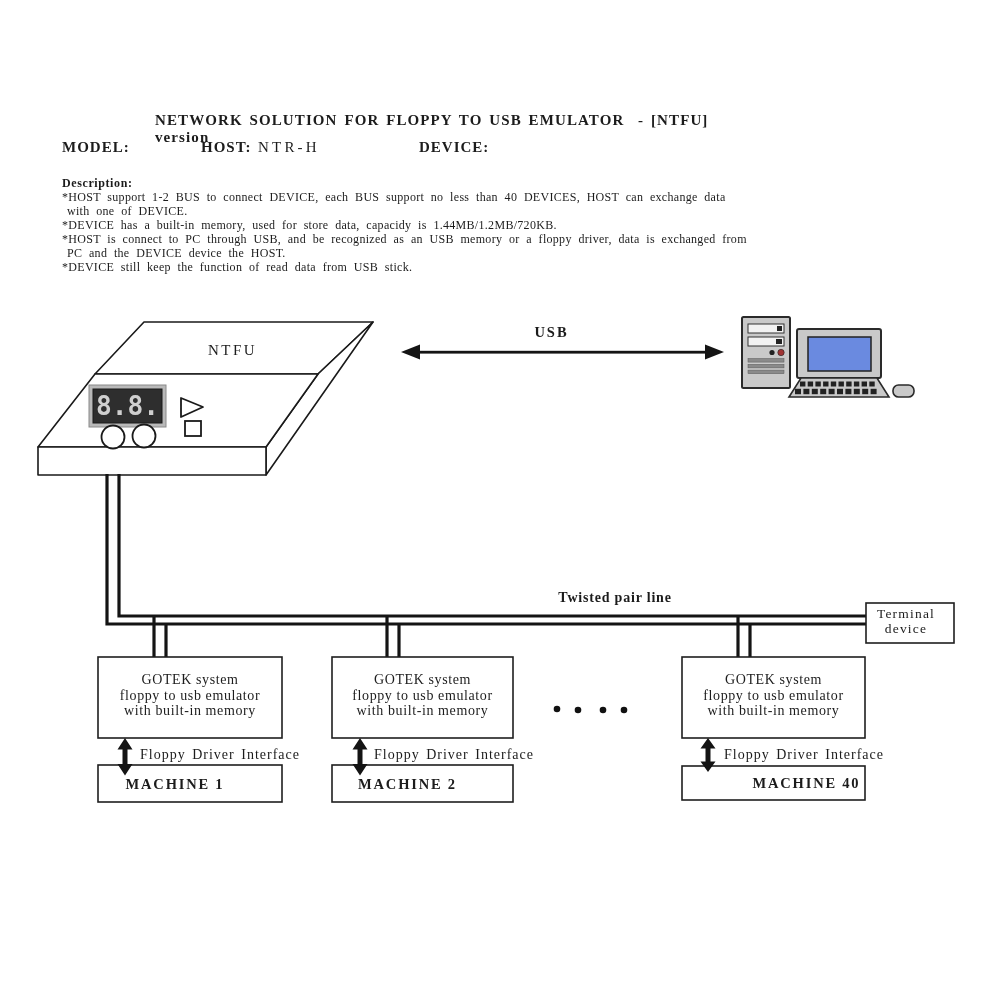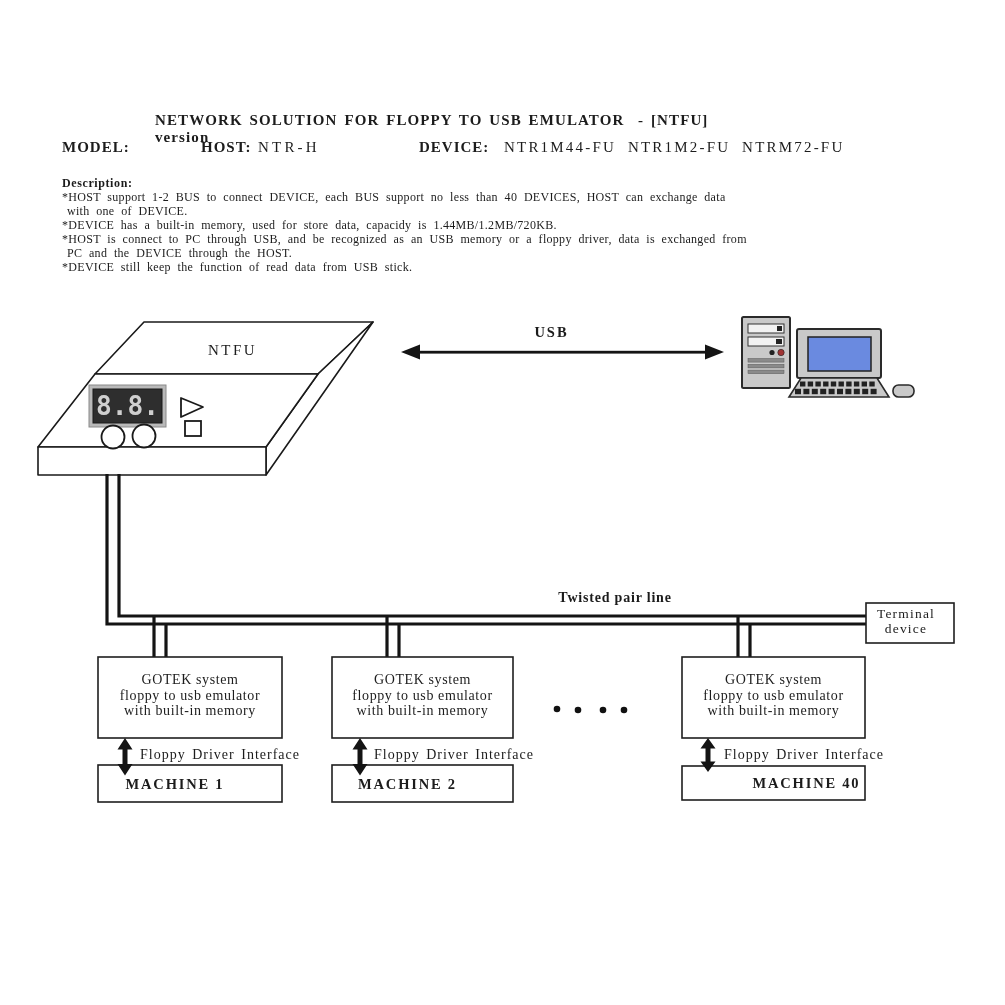--- a/index.html
+++ b/index.html
@@ -130,28 +130,27 @@
       <circle cx="624" cy="710" r="3.3"></circle>
     </g>
   </svg>
 
   <div class="abs title">NETWORK SOLUTION FOR FLOPPY TO USB EMULATOR&nbsp; - [NTFU] version</div>
 
   <div class="abs modelrow b" style="left:62px;">MODEL:</div>
   <div class="abs modelrow b" style="left:201px;">HOST:</div>
   <div class="abs modelrow" style="left:258px;letter-spacing:3.2px;">NTR-H</div>
   <div class="abs modelrow b" style="left:419px;">DEVICE:</div>
-  <div class="abs modelrow" style="left:504px;letter-spacing:2.2px;">NTR1M44-FU&nbsp; NTR1M2-FU&nbsp; NTRM72-FU</div>
 
   <div class="abs desc desc-head" style="left:62px;top:176px;">Description:</div>
   <div class="abs desc" style="left:62px;top:190px;">*HOST support 1-2 BUS to connect DEVICE, each BUS support no less than 40 DEVICES, HOST can exchange data</div>
   <div class="abs desc" style="left:67px;top:204px;">with one of DEVICE.</div>
   <div class="abs desc" style="left:62px;top:218px;">*DEVICE has a built-in memory, used for store data, capacidy is 1.44MB/1.2MB/720KB.</div>
   <div class="abs desc" style="left:62px;top:232px;">*HOST is connect to PC through USB, and be recognized as an USB memory or a floppy driver, data is exchanged from</div>
-  <div class="abs desc" style="left:67px;top:246px;">PC and the DEVICE through the HOST.</div>
+  <div class="abs desc" style="left:67px;top:246px;">PC and the DEVICE device the HOST.</div>
   <div class="abs desc" style="left:62px;top:260px;">*DEVICE still keep the function of read data from USB stick.</div>
 
   <div class="abs host-label">NTFU</div>
   <div class="abs usb-label">USB</div>
   <div class="abs bus-label">Twisted pair line</div>
 
   <div class="abs terminal-label">
     <div>Terminal</div>
     <div>device</div>
   </div>

